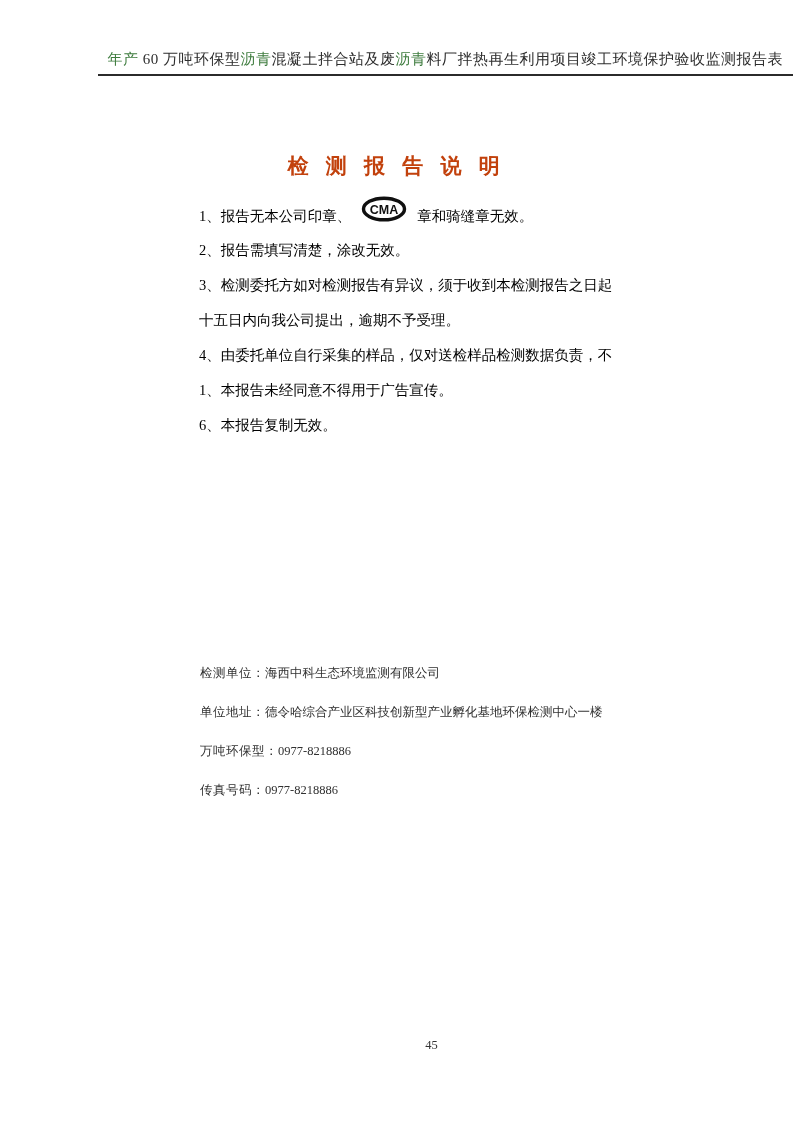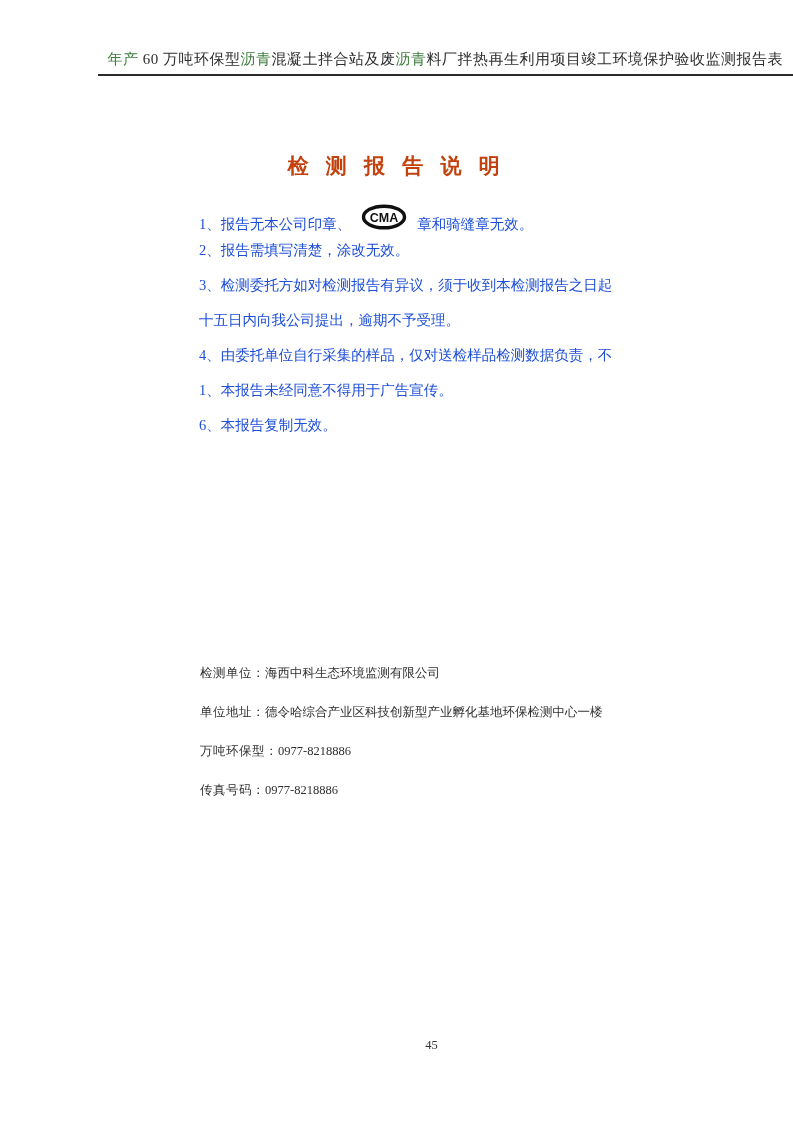--- a/index.html
+++ b/index.html
@@ -49,31 +49,31 @@
     color: #c2410c;
   }
 
   
   .notes {
     position: absolute;
     top: 198px;
     left: 199px;
     width: 432px;
     font-size: 14.5px;
-    color: #1d4ed8;
+    color: #000000;
   }
   .note-line {
     line-height: 35px;
     height: 35px;
     white-space: nowrap;
   }
   .cma-badge {
     display: inline-block;
     vertical-align: middle;
-    margin: 8px 10px;
+    margin: 0 10px;
     position: relative;
     top: -2px;
   }
 
   
   .contact {
     position: absolute;
     top: 646px;
     left: 200px;
     font-size: 12.5px;

